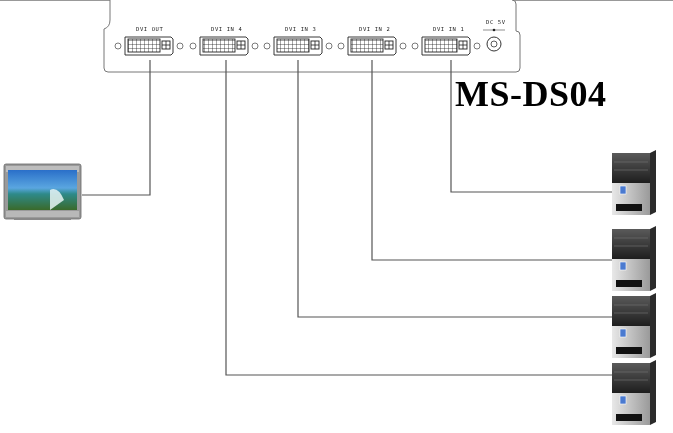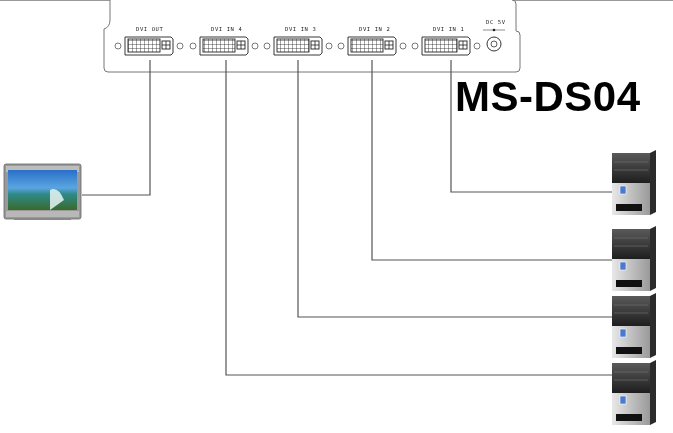--- a/index.html
+++ b/index.html
@@ -1,19 +1,19 @@
 <!DOCTYPE html>
 <html><head>
   <meta charset="utf-8">
   <style>
     html, body { margin: 0; padding: 0; background: #ffffff; }
     body { width: 673px; height: 433px; position: relative; overflow: hidden; font-family: "Liberation Sans", sans-serif; }
     #diagram { position: absolute; left: 0; top: 0; }
     .port-label { font-family: "DejaVu Sans Mono", monospace; font-size: 5.5px; fill: #222; letter-spacing: 0.6px; }
-    .model-label { position: absolute; left: 455px; top: 76px; font-family: Liberation Sans, sans-serif; font-weight: bold; font-size: 42px; color: #000; letter-spacing: 0.5px; line-height: 1; }
+    .model-label { position: absolute; left: 455px; top: 76px; font-family: Liberation Serif, serif; font-weight: bold; font-size: 36px; color: #000; letter-spacing: 0.5px; line-height: 1; }
   </style>
 </head>
 <body>
 
 <svg id="diagram" width="673" height="433" viewBox="0 0 673 433">
   <defs>
     <linearGradient id="pcTop" x1="0" y1="0" x2="0" y2="1">
       <stop offset="0" stop-color="#5a5a5a"></stop>
       <stop offset="1" stop-color="#1e1e1e"></stop>
     </linearGradient>

